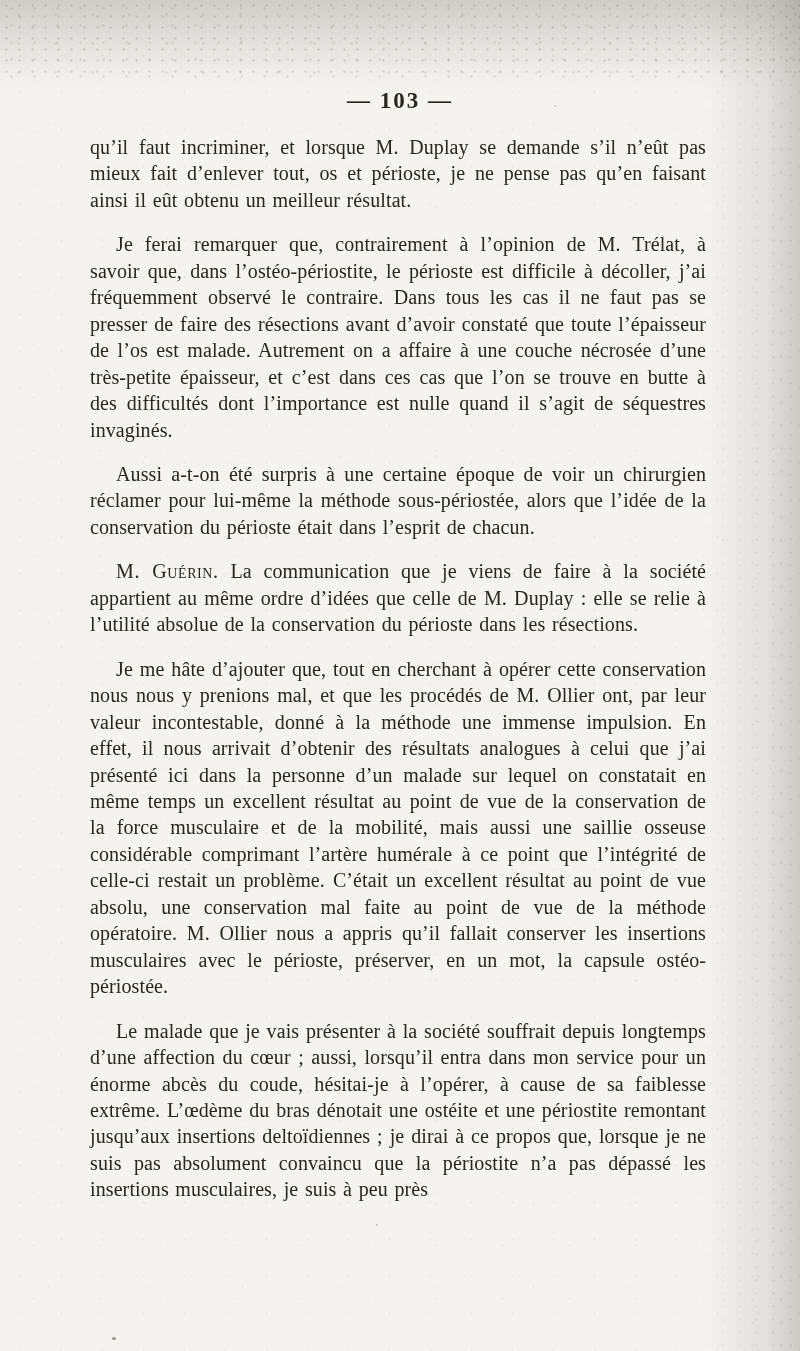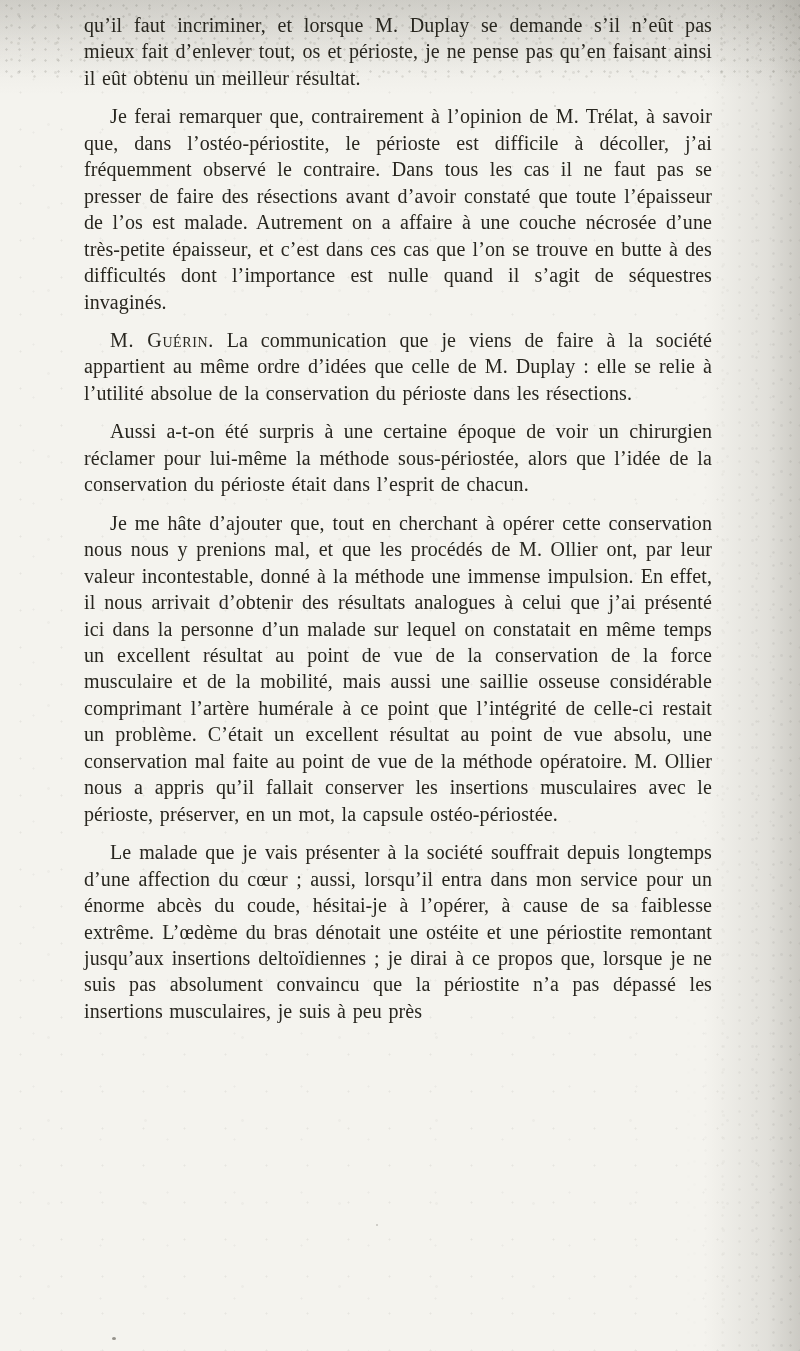--- a/index.html
+++ b/index.html
@@ -65,21 +65,21 @@
     font-weight: bold;
     letter-spacing: 2px;
     line-height: 30px;
   }
   .text-column {
     position: relative;
     margin-left: 72px;
     width: 652px;
   }
   .text-column p {
-    margin: 12px;
+    margin: 18px;
     font-size: 20px;
     line-height: 26.45px;
     text-align: justify;
     text-indent: 26px;
     word-spacing: 1.5px;
     letter-spacing: 0.1px;
   }
   .text-column p.no-indent {
     text-indent: 0;
   }
@@ -93,30 +93,31 @@
 
 <div class="page">
 
   <div class="scan-top-band"></div>
   <div class="scan-right-corner"></div>
 
   <div class="speck" style="left:112px; top:1337px; width:4px; height:3px;"></div>
   <div class="speck" style="left:376px; top:1224px; width:2px; height:2px; opacity:.5;"></div>
   <div class="speck" style="left:554px; top:105px; width:2px; height:2px; opacity:.45;"></div>
 
+  <div class="folio">— 103 —</div>
 
   <div class="text-column">
 
     <p class="no-indent"><span>qu’il faut incriminer, et lorsque M. Duplay se demande s’il n’eût pas mieux fait d’enlever tout, os et périoste, je ne pense pas qu’en faisant ainsi il eût obtenu un meilleur résultat.</span></p>
 
 
     <p><span>Je ferai remarquer que, contrairement à l’opinion de M. Trélat, à savoir que, dans l’ostéo-périostite, le périoste est difficile à décoller, j’ai fréquemment observé le contraire. Dans tous les cas il ne faut pas se presser de faire des résections avant d’avoir constaté que toute l’épaisseur de l’os est malade. Autrement on a affaire à une couche nécrosée d’une très-petite épaisseur, et c’est dans ces cas que l’on se trouve en butte à des difficultés dont l’importance est nulle quand il s’agit de séquestres invaginés.</span></p>
 
+    <p><span>Aussi a-t-on été surpris à une certaine époque de voir un chirurgien réclamer pour lui-même la méthode sous-périostée, alors que l’idée de la conservation du périoste était dans l’esprit de chacun.</span></p>
+
     <p><span class="speaker">M. Guérin.</span> <span>La communication que je viens de faire à la société appartient au même ordre d’idées que celle de M. Duplay : elle se relie à l’utilité absolue de la conservation du périoste dans les résections.</span></p>
-
-    <p><span>Aussi a-t-on été surpris à une certaine époque de voir un chirurgien réclamer pour lui-même la méthode sous-périostée, alors que l’idée de la conservation du périoste était dans l’esprit de chacun.</span></p>
 
     <p><span>Je me hâte d’ajouter que, tout en cherchant à opérer cette conservation nous nous y prenions mal, et que les procédés de M. Ollier ont, par leur valeur incontestable, donné à la méthode une immense impulsion. En effet, il nous arrivait d’obtenir des résultats analogues à celui que j’ai présenté ici dans la personne d’un malade sur lequel on constatait en même temps un excellent résultat au point de vue de la conservation de la force musculaire et de la mobilité, mais aussi une saillie osseuse considérable comprimant l’artère humérale à ce point que l’intégrité de celle-ci restait un problème. C’était un excellent résultat au point de vue absolu, une conservation mal faite au point de vue de la méthode opératoire. M. Ollier nous a appris qu’il fallait conserver les insertions musculaires avec le périoste, préserver, en un mot, la capsule ostéo-périostée.</span></p>
 
     <p><span>Le malade que je vais présenter à la société souffrait depuis longtemps d’une affection du cœur ; aussi, lorsqu’il entra dans mon service pour un énorme abcès du coude, hésitai-je à l’opérer, à cause de sa faiblesse extrême. L’œdème du bras dénotait une ostéite et une périostite remontant jusqu’aux insertions deltoïdiennes ; je dirai à ce propos que, lorsque je ne suis pas absolument convaincu que la périostite n’a pas dépassé les insertions musculaires, je suis à peu près</span></p>
 
   </div>
 </div>
 
 </body></html>

